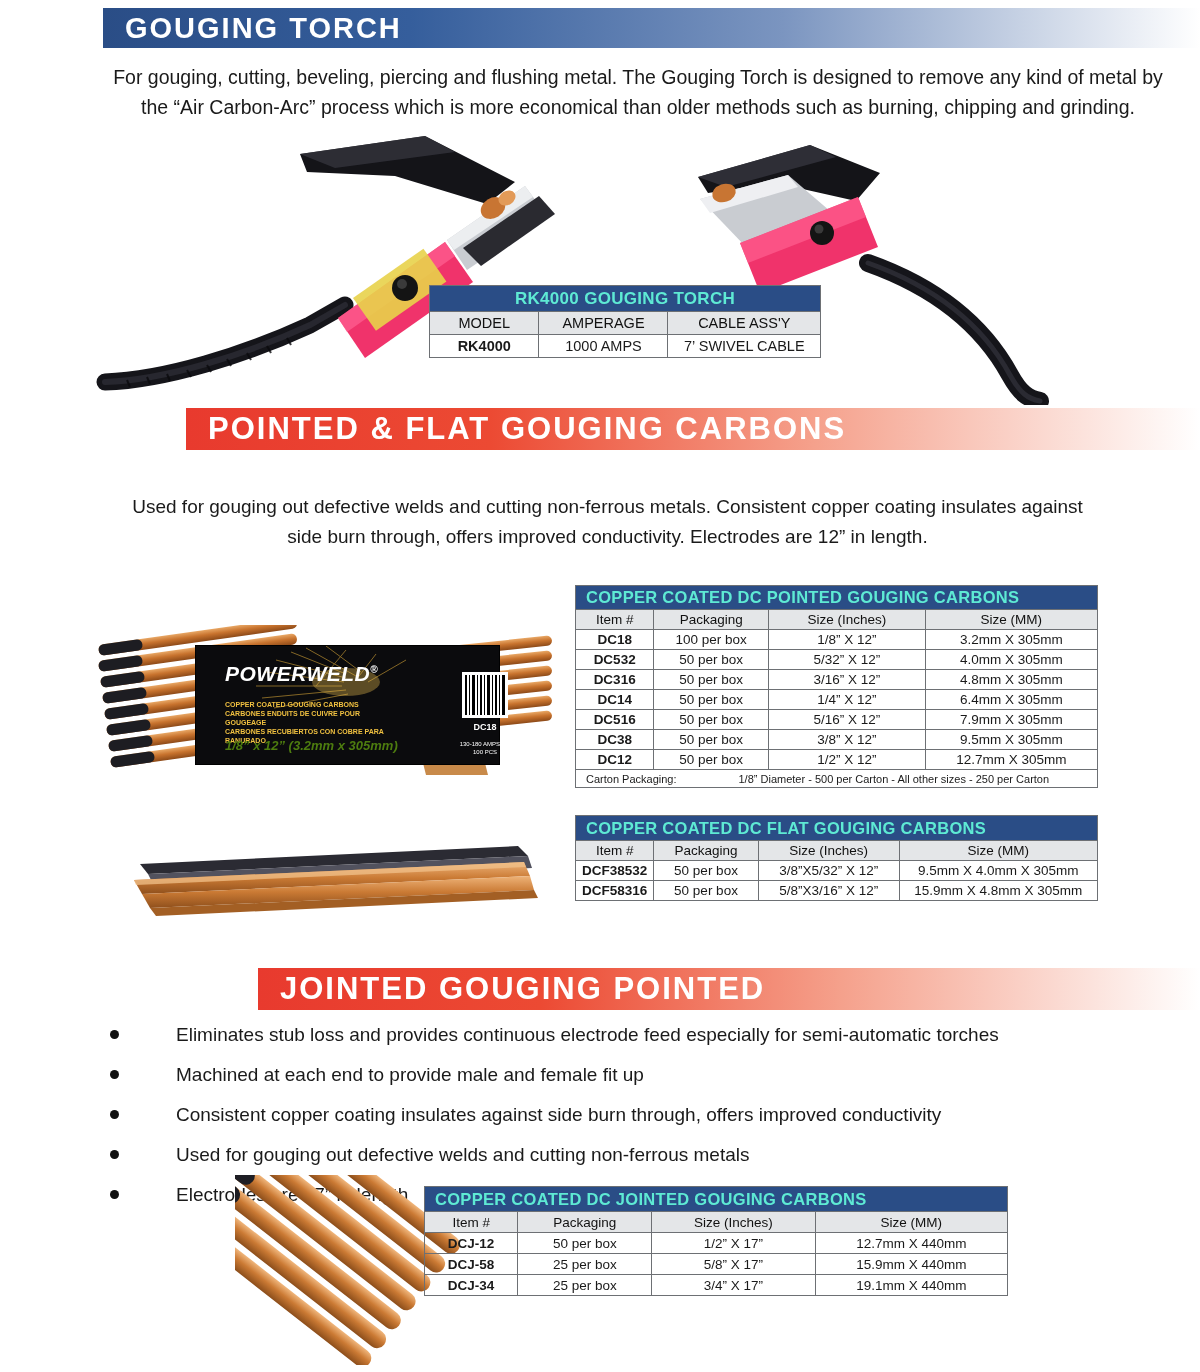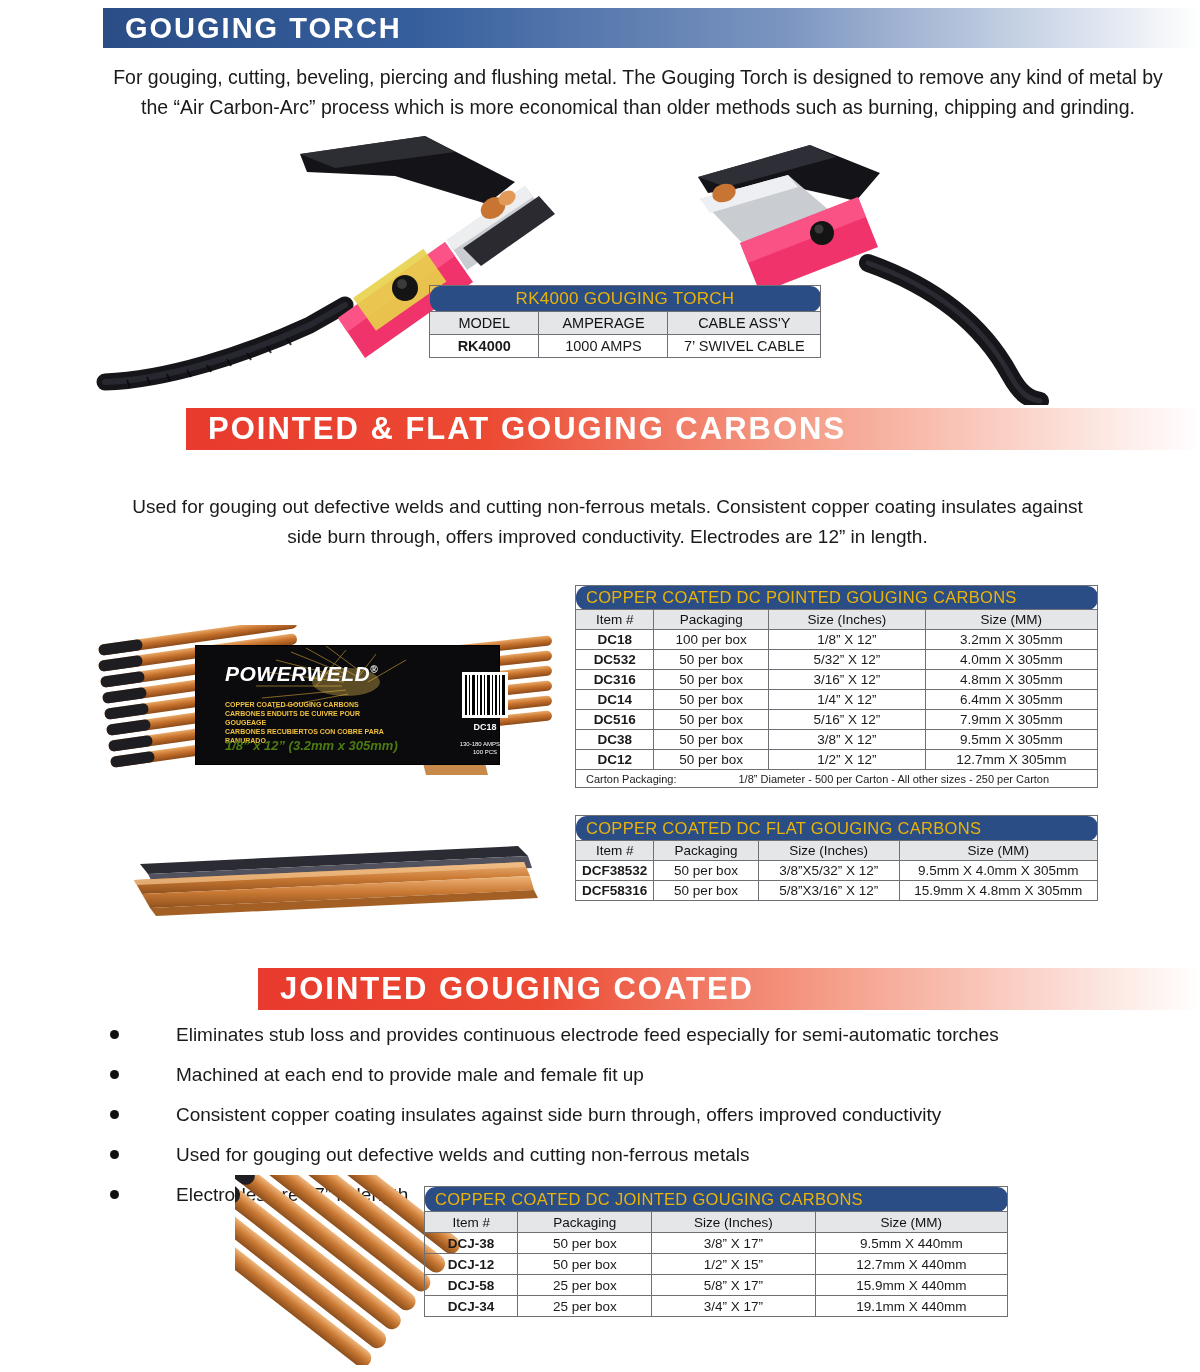--- a/index.html
+++ b/index.html
@@ -65,25 +65,24 @@
   
   .art { position: absolute; }
 
   
   table {
     border-collapse: collapse;
     font-family: "Liberation Sans", sans-serif;
   }
   .tbl-title {
     background: #2a4d86;
-    color: #eab308;
-    font-weight: normal;
+    color: #5eead4;
+    font-weight: bold;
     text-align: center;
     letter-spacing: 0.3px;
-    border-radius: 11px;
   }
   .tbl-head td {
     background: #e4e6e8;
     text-align: center;
     font-size: 13.5px;
     color: #111;
   }
   td { border: 1px solid #6d7074; padding: 2px 4px; }
   .ctr { text-align: center; }
   .bold { font-weight: bold; }
@@ -457,21 +456,21 @@
     <td class="ctr bold">DCF58316</td>
     <td class="ctr">50 per box</td>
     <td class="ctr">5/8”X3/16” X 12”</td>
     <td class="ctr">15.9mm X 4.8mm X 305mm</td>
   </tr>
 </tbody>
   </table>
 
 <div class="banner" id="banner-jointed">
   <div class="bar"></div>
-  <div class="txt">JOINTED  GOUGING  COATED</div>
+  <div class="txt">JOINTED  GOUGING  POINTED</div>
 </div>
 
 <div id="bullets">
   <div class="bullet-row">
     <div class="bullet-dot"></div>
     <div class="bullet-text">Eliminates stub loss and provides continuous electrode feed especially for semi-automatic torches</div>
   </div>
   <div class="bullet-row">
     <div class="bullet-dot"></div>
     <div class="bullet-text">Machined at each end to provide male and female fit up</div>
@@ -524,29 +523,23 @@
       <tr>
         <td class="tbl-title" colspan="4">COPPER COATED DC JOINTED GOUGING CARBONS</td>
       </tr>
   <tr class="tbl-head">
     <td style="width:16%">Item #</td>
     <td style="width:23%">Packaging</td>
     <td style="width:28%">Size (Inches)</td>
     <td style="width:33%">Size (MM)</td>
   </tr>
   <tr>
-    <td class="ctr bold">DCJ-38</td>
-    <td class="ctr">50 per box</td>
-    <td class="ctr">3/8” X 17”</td>
-    <td class="ctr">9.5mm X 440mm</td>
-  </tr>
-  <tr>
     <td class="ctr bold">DCJ-12</td>
     <td class="ctr">50 per box</td>
-    <td class="ctr">1/2” X 15”</td>
+    <td class="ctr">1/2” X 17”</td>
     <td class="ctr">12.7mm X 440mm</td>
   </tr>
   <tr>
     <td class="ctr bold">DCJ-58</td>
     <td class="ctr">25 per box</td>
     <td class="ctr">5/8” X 17”</td>
     <td class="ctr">15.9mm X 440mm</td>
   </tr>
   <tr>
     <td class="ctr bold">DCJ-34</td>

